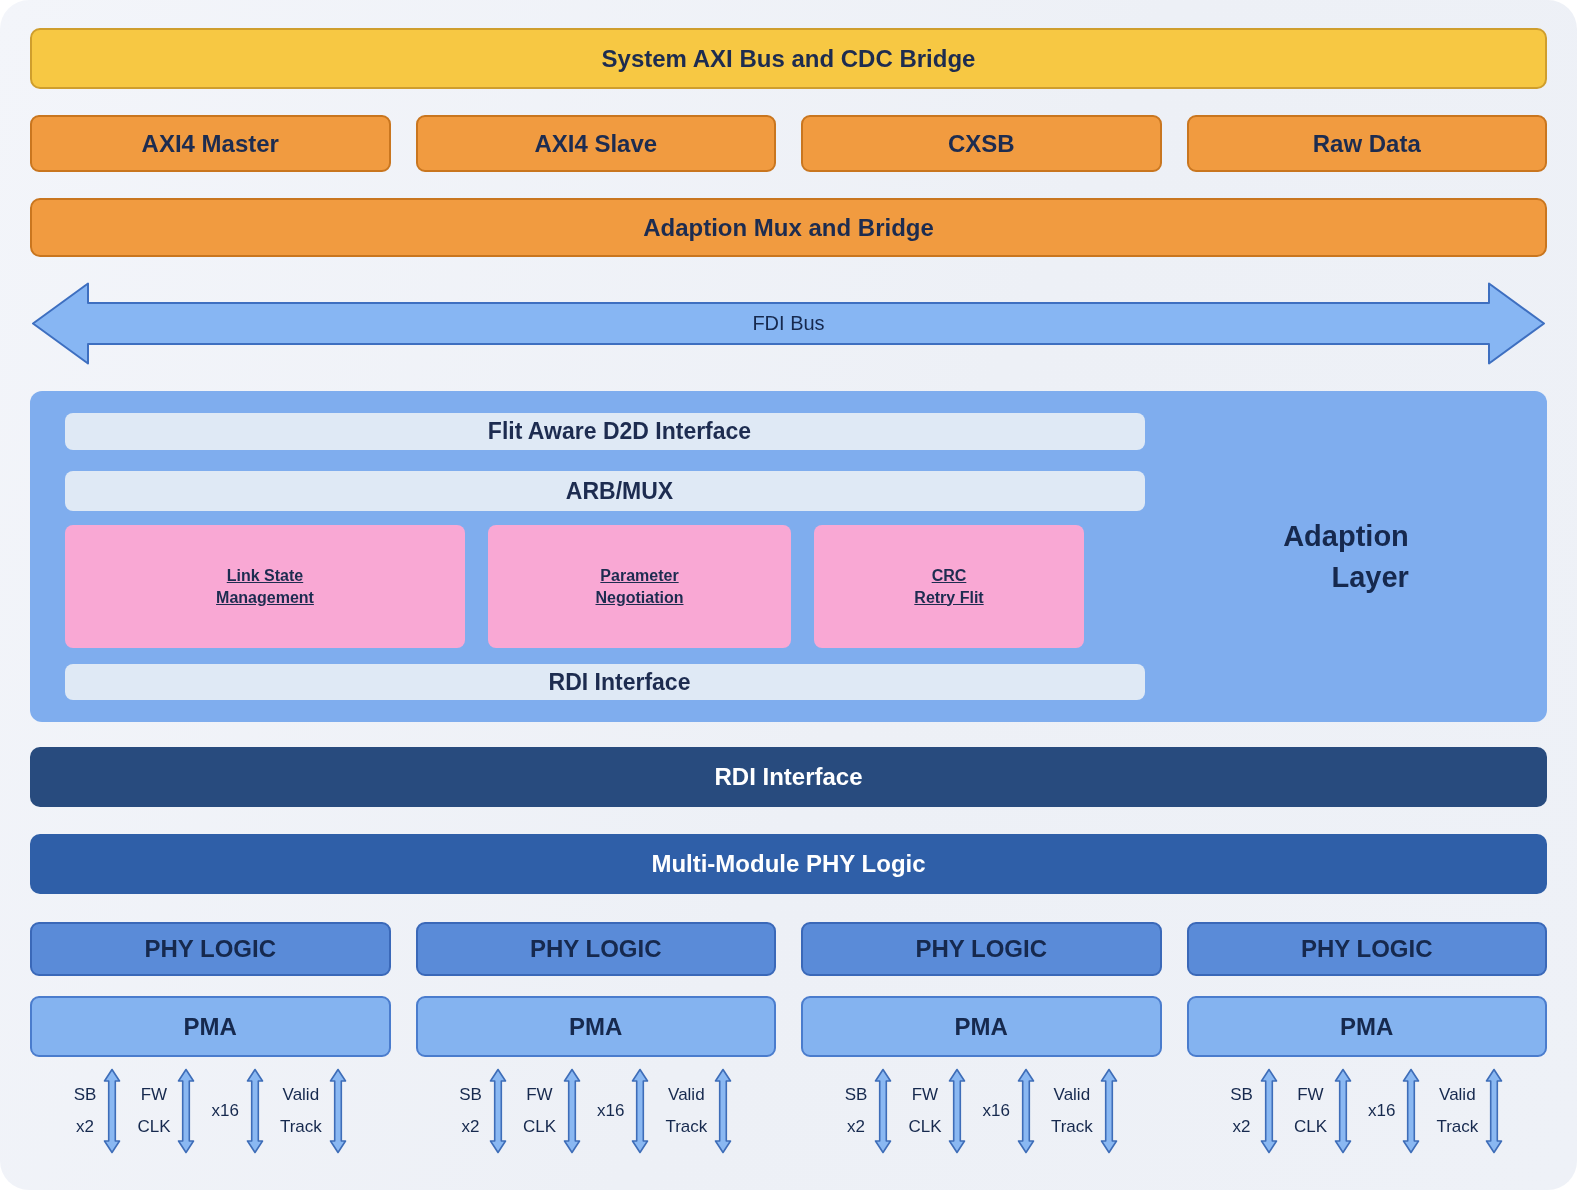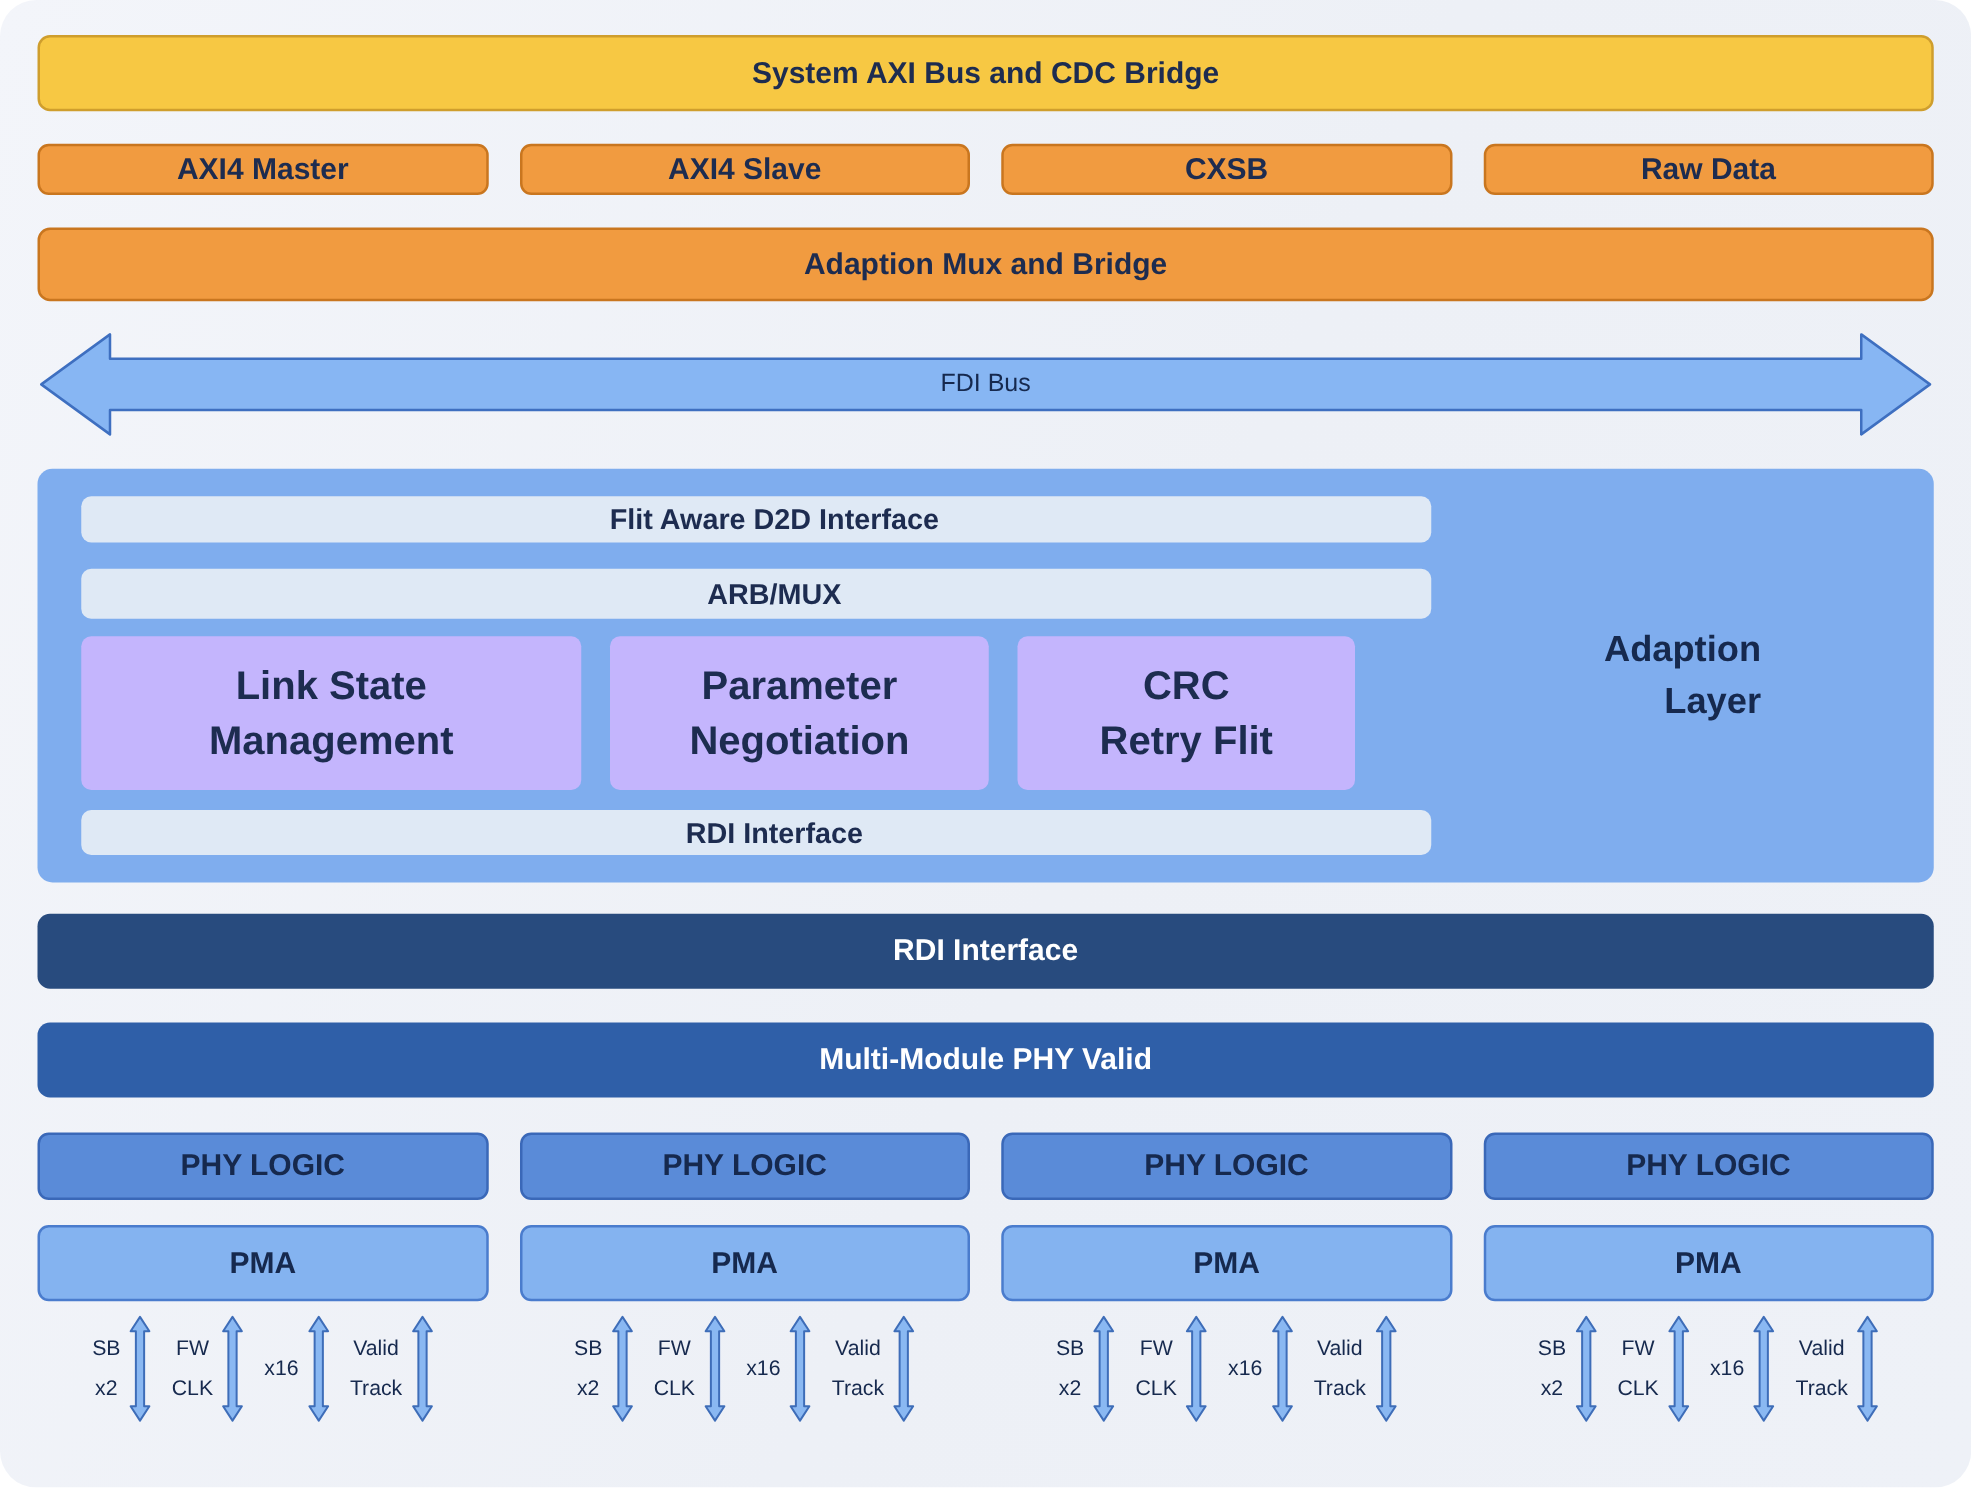--- a/index.html
+++ b/index.html
@@ -22,21 +22,21 @@
   .bar.orange { background:#f19b40; border:2px solid #c9761f; height:59px; margin-bottom:24px; }
   .bar.navy   { background:#284b7e; color:#ffffff; height:60px; margin-bottom:27px; }
   .bar.blue   { background:#2f5fa8; color:#ffffff; height:60px; margin-bottom:28px; }
 
   .row4 { display:flex; gap:25px; margin-bottom:26px; }
   .cell {
     flex:1; border-radius:9px;
     display:flex; align-items:center; justify-content:center;
     font-size:24px; font-weight:600; color:#1d2c50;
   }
-  .cell.orange   { background:#f19b40; border:2px solid #c9761f; height:41px; }
+  .cell.orange   { background:#f19b40; border:2px solid #c9761f; height:57px; }
   .cell.phylogic { background:#5a8bd8; border:2px solid #3a68b8; height:54px; color:#16294e; }
   .cell.pma      { background:#84b3f0; border:2px solid #4a7ccd; height:61px; color:#16294e; }
 
   .phyrow { margin-bottom:20px; }
   .pmarow { margin-bottom:6px; }
 
   .fdi { position:relative; height:85px; margin-bottom:25px; }
   .fdi svg { display:block; }
   .fdi-label {
     position:absolute; inset:0;
@@ -51,24 +51,24 @@
   .adaption-left { width:1080px; display:flex; flex-direction:column; }
   .lightbar {
     background:#dfe9f5; border-radius:8px;
     display:flex; align-items:center; justify-content:center;
     font-size:23px; font-weight:600; color:#1d2c50;padding-left:29px;
   }
   .flit   { height:37px; margin-bottom:21px; }
   .arbmux { height:40px; margin-bottom:14px; }
   .modules { display:flex; gap:23px; margin-bottom:16px; flex:1; }
   .module {
-    background:#c4b5fd; border-radius:8px;
+    background:#f9a8d4; border-radius:8px;
     display:flex; align-items:center; justify-content:center;
     text-align:center; white-space:pre-line; line-height:1.35;
-    font-size:32px; font-weight:600; color:#1d2c50;
+    font-size:16px; font-weight:600; color:#1d2c50;text-decoration:underline;
   }
   .m1 { width:400px; } .m2 { width:303px; } .m3 { width:270px; }
   .rdi-inner { height:36px; }
   .adaption-right {
     flex:1; display:flex; align-items:center; justify-content:center;
     font-size:29px; font-weight:700; color:#16294e;
     white-space:pre-line; text-align:right; line-height:1.4;
   }
 
   .signals { display:flex; gap:25px; }
@@ -119,21 +119,21 @@
 Retry Flit</div>
       </div>
       <div class="lightbar rdi-inner">RDI Interface</div>
     </div>
     <div class="adaption-right">Adaption
 Layer</div>
   </div>
 
   <div class="bar navy">RDI Interface</div>
 
-  <div class="bar blue">Multi-Module PHY Valid</div>
+  <div class="bar blue">Multi-Module PHY Logic</div>
 
   <div class="row4 phyrow">
     <div class="cell phylogic">PHY LOGIC</div>
     <div class="cell phylogic">PHY LOGIC</div>
     <div class="cell phylogic">PHY LOGIC</div>
     <div class="cell phylogic">PHY LOGIC</div>
   </div>
 
   <div class="row4 pmarow">
     <div class="cell pma">PMA</div>

